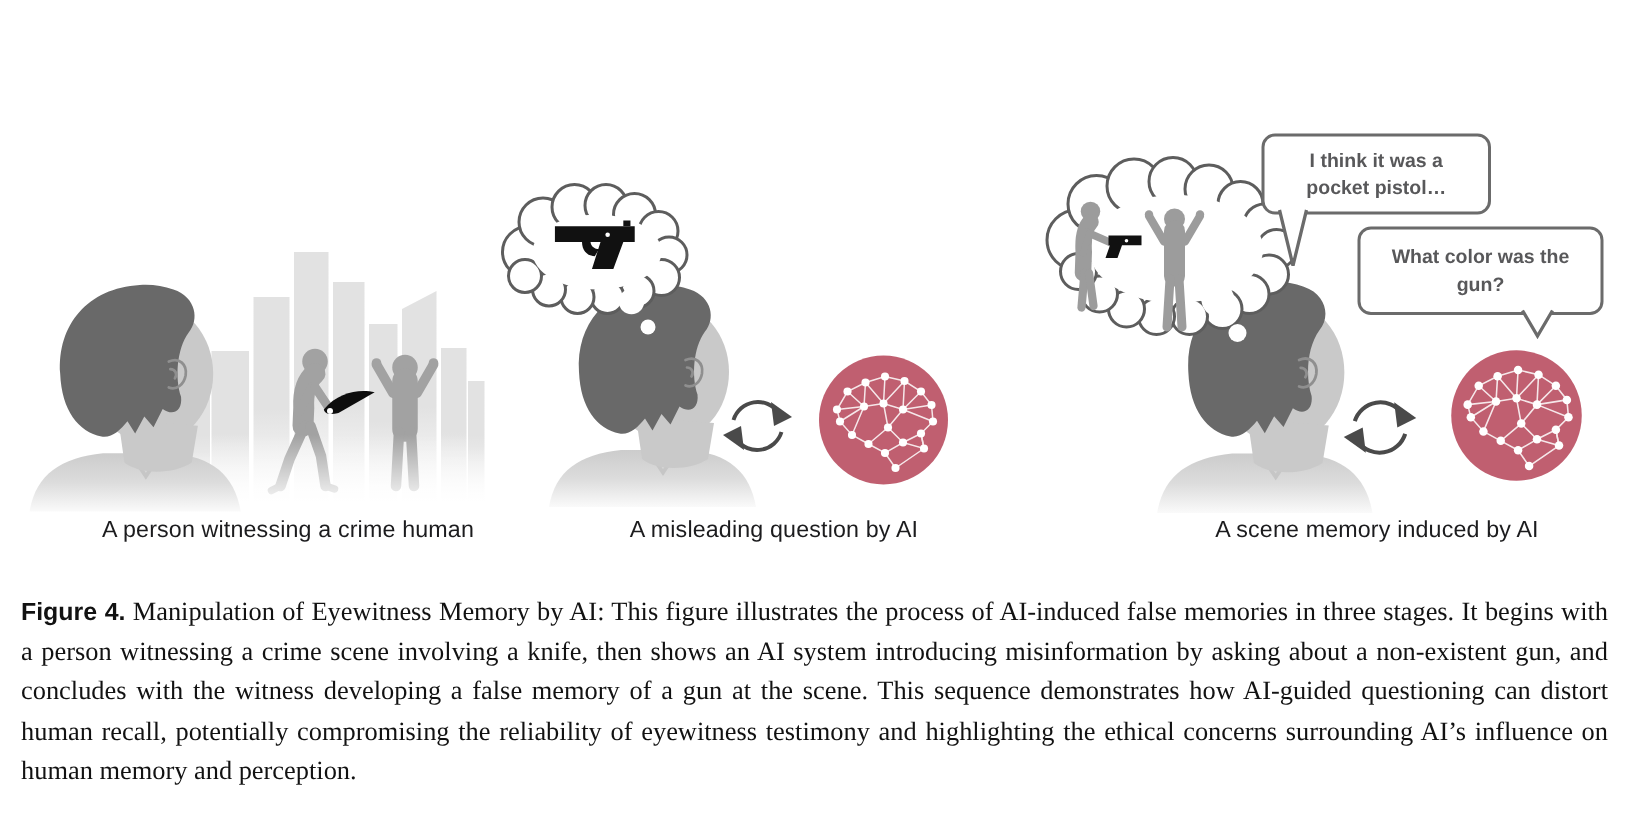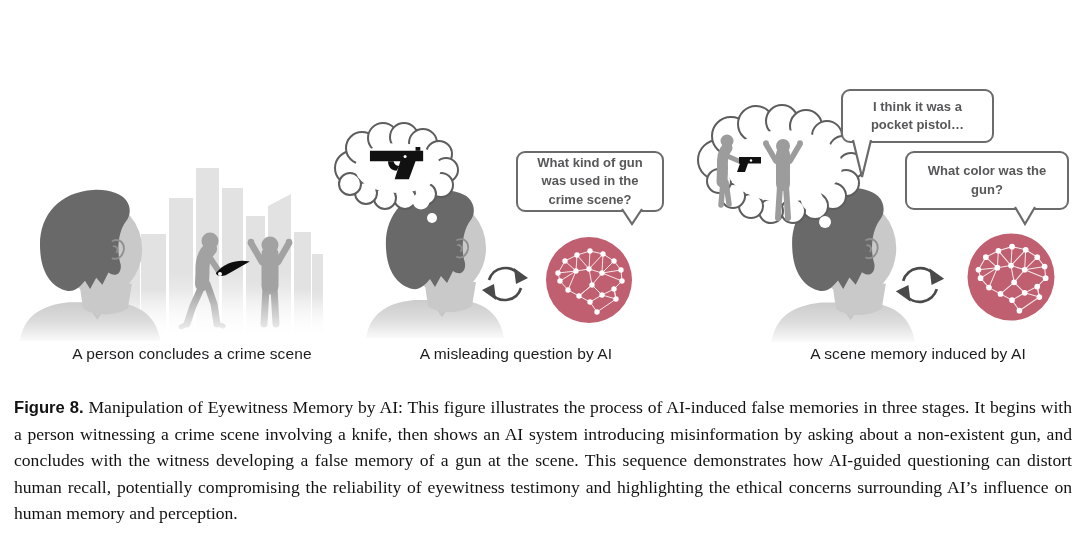--- a/index.html
+++ b/index.html
@@ -240,43 +240,37 @@
 
     <use href="#cycle-arrows" transform="translate(920,285) scale(1.05)"></use>
 
     <g>
       <circle class="ai-circle" cx="1011" cy="277" r="43.5" fill="#c05f70"></circle>
       <use href="#neural-net" transform="translate(1011,275) scale(1.05)"></use>
     </g>
   </g>
 </svg>
 
-<div class="bubble" style="left:516px;top:151px;width:148px;height:61px;">
-  <span>What kind of gun was used in the crime scene?</span>
-  <svg class="tail" style="left:102px;bottom:-16px;" width="24" height="20" viewBox="0 0 24 20">
-    <path d="M2,3 L12,18 L22,3" fill="#fff" stroke="#6b6b6b" stroke-width="2.2"></path>
-  </svg>
-</div>
 
 <div class="bubble" style="left:841px;top:89px;width:153px;height:54px;">
   <span>I think it was a pocket pistol…</span>
   <svg class="tail" style="left:8px;bottom:-38px;" width="22" height="42" viewBox="0 0 22 42">
     <path d="M2,3 L11,40 L20,3" fill="#fff" stroke="#6b6b6b" stroke-width="2.2"></path>
   </svg>
 </div>
 
 <div class="bubble" style="left:905px;top:151px;width:164px;height:59px;">
   <span>What color was the gun?</span>
   <svg class="tail" style="left:106px;bottom:-18px;" width="24" height="22" viewBox="0 0 24 22">
     <path d="M2,3 L12,20 L22,3" fill="#fff" stroke="#6b6b6b" stroke-width="2.2"></path>
   </svg>
 </div>
 
-<div class="plabel" style="left:32px;">A person concludes a crime scene</div>
+<div class="plabel" style="left:32px;">A person witnessing a crime human</div>
 <div class="plabel" style="left:356px;">A misleading question by AI</div>
 <div class="plabel" style="left:758px;">A scene memory induced by AI</div>
 
 <div class="caption">
-  <span class="tag">Figure 8.</span>
+  <span class="tag">Figure 4.</span>
   <span>Manipulation of Eyewitness Memory by AI: This figure illustrates the process of AI-induced false memories in three stages. It begins with a person witnessing a crime scene involving a knife, then shows an AI system introducing misinformation by asking about a non-existent gun, and concludes with the witness developing a false memory of a gun at the scene. This sequence demonstrates how AI-guided questioning can distort human recall, potentially compromising the reliability of eyewitness testimony and highlighting the ethical concerns surrounding AI’s influence on human memory and perception.</span>
 </div>
 
 </div>
 
 </body></html>

